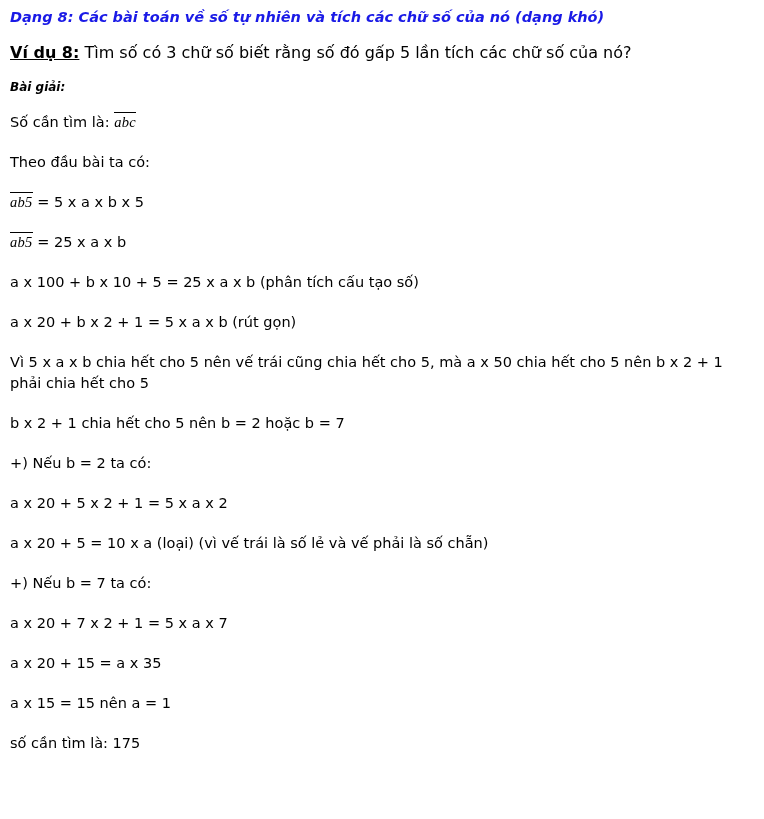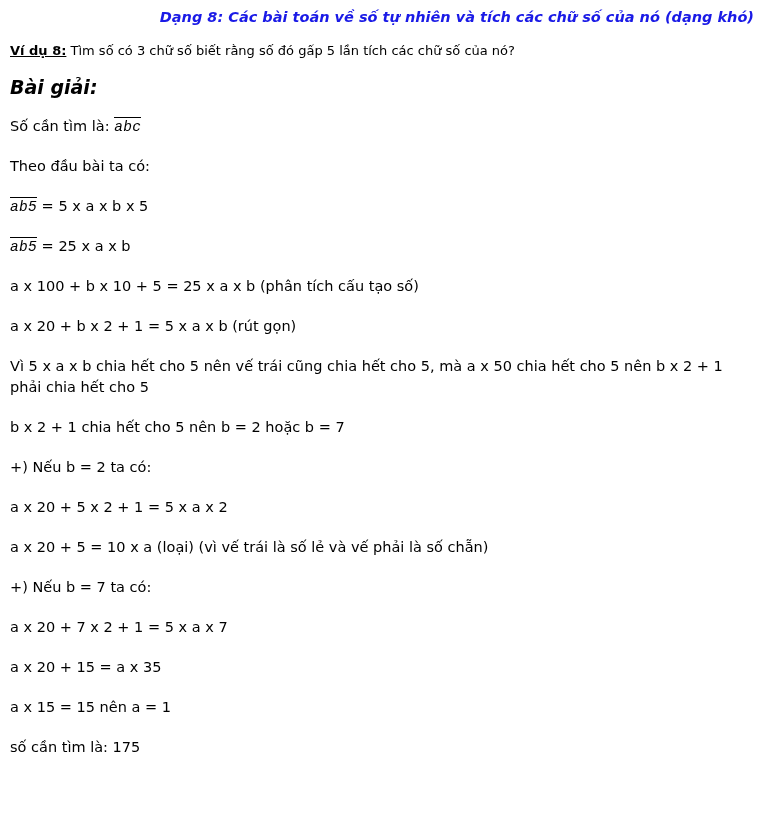--- a/index.html
+++ b/index.html
@@ -18,51 +18,50 @@
     box-sizing: border-box;
     width: 764px;
   }
   .heading {
     color: #1a1ae6;
     font-weight: bold;
     font-style: italic;
     font-size: 14.5px;
     line-height: 1.35;
     margin: 2px 0 14px 0;
-    text-align: right;
   }
   .example {
-    font-size: 13px;
+    font-size: 16px;
     line-height: 1.4;
     margin: 0 0 16px 0;
     color: #000;
   }
   .example .lead {
     font-weight: bold;
     text-decoration: underline;
   }
   .solution-title {
-    font-size: 19px;
+    font-size: 12px;
     font-weight: bold;
     font-style: italic;
     margin: 0 0 18px 0;
     color: #000;
   }
   .line {
     font-size: 14.5px;
     line-height: 1.45;
     margin: 0 0 19px 0;
     color: #000;
   }
   .line.wrap {
     margin-bottom: 19px;
   }
   
   .mathbar {
-    font-family: Liberation Mono, monospace;
+    font-family: Liberation Serif, serif;
     font-style: italic;
     font-size: 14.5px;
     border-top: 1.3px solid #000;
     padding-top: 1px;
     display: inline-block;
     line-height: 1.15;
     letter-spacing: 0.3px;
   }
 </style>
 </head>

